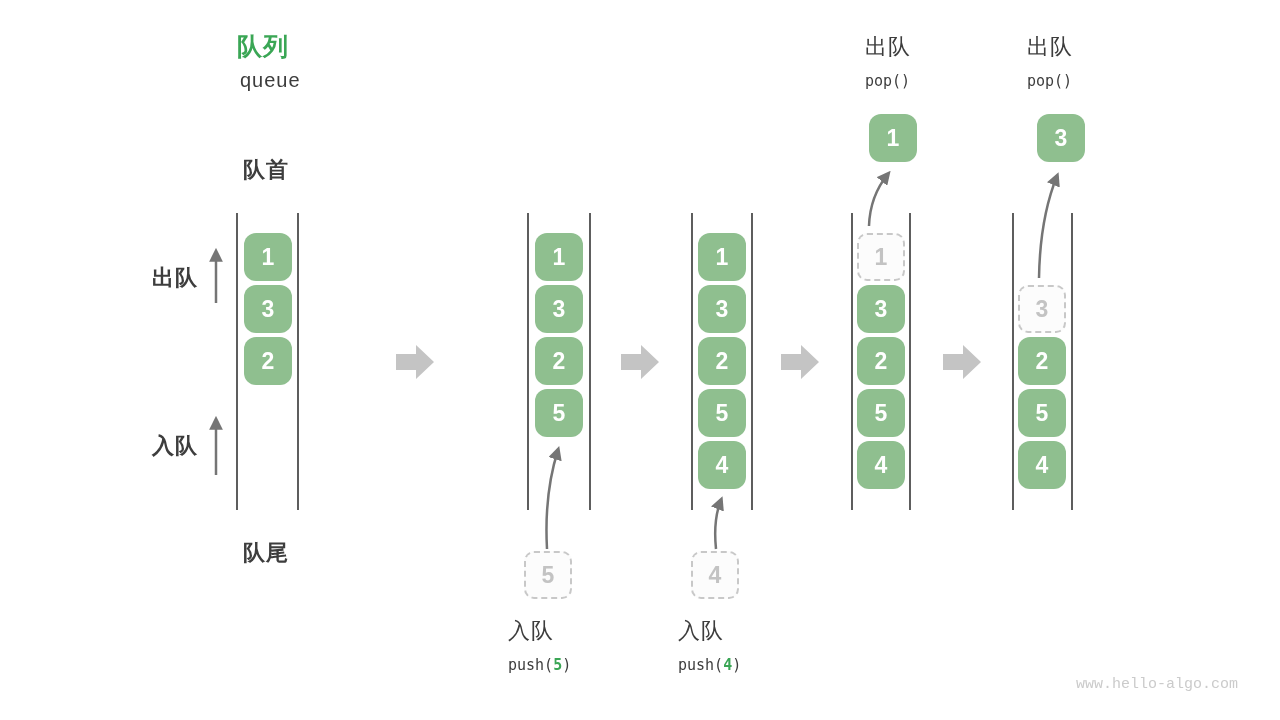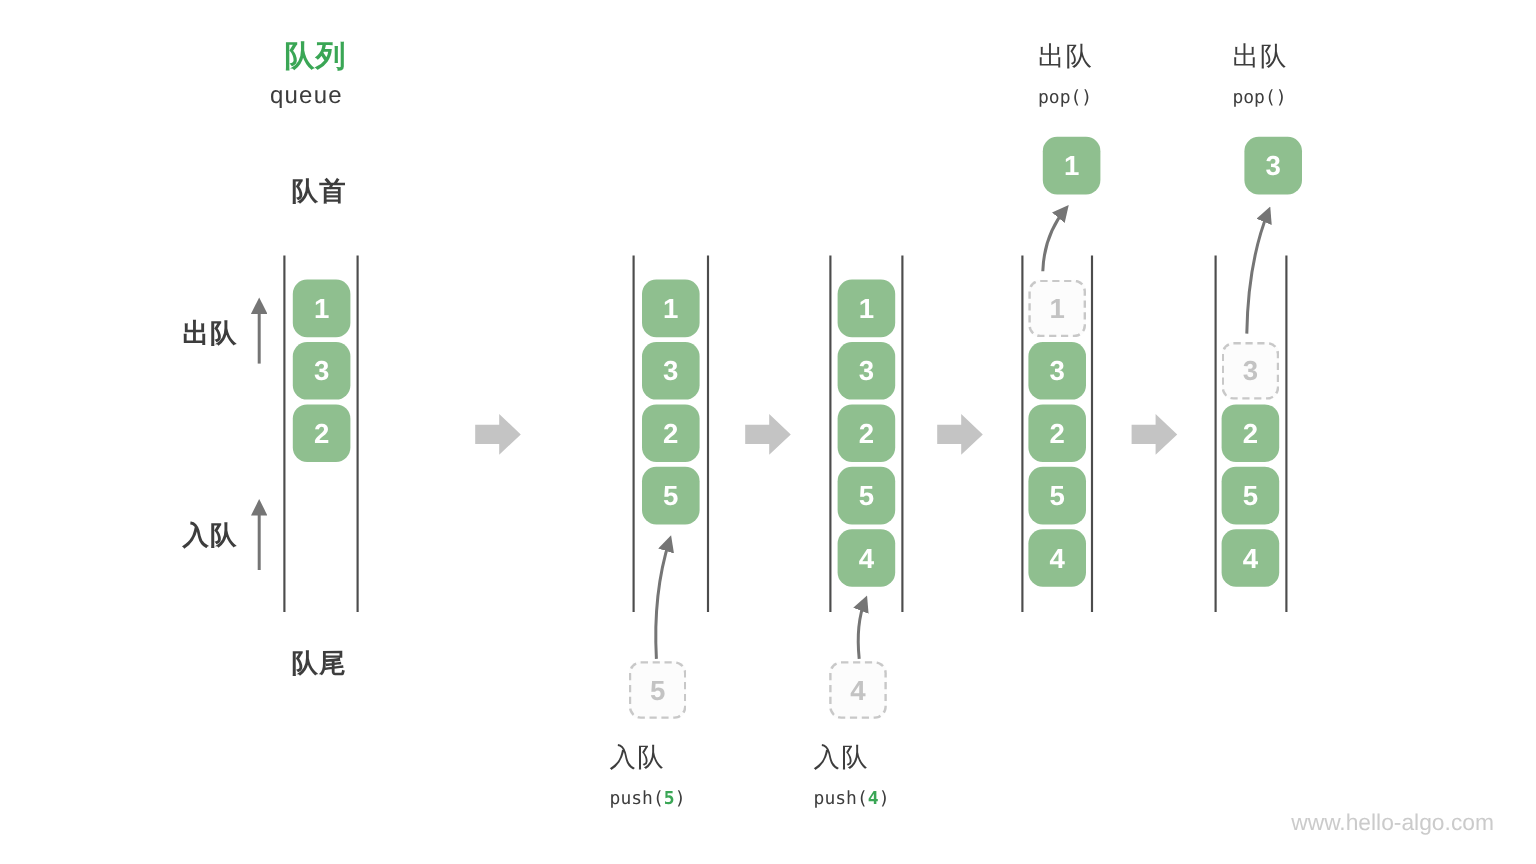--- a/index.html
+++ b/index.html
@@ -20,22 +20,22 @@
     position:absolute;width:48px;height:48px;border-radius:12px;background:#8fbf8f;
     color:#ffffff;font-size:23px;font-weight:700;
     display:flex;align-items:center;justify-content:center;
   }
   .dashed-box{
     position:absolute;width:48px;height:48px;box-sizing:border-box;border:2px dashed #c8c8c8;
     border-radius:10px;background:#fcfcfc;color:#c3c3c3;font-size:23px;font-weight:600;
     display:flex;align-items:center;justify-content:center;
   }
   .watermark{
-    font-family:Liberation Sans, sans-serif;
-    font-size:19px;color:#cbcbcb;letter-spacing:0px;
+    font-family:Liberation Mono, monospace;
+    font-size:15px;color:#cbcbcb;letter-spacing:0px;
   }
 </style>
 </head>
 <body>
 
 <div id="canvas">
 
   <svg id="diagram-svg" viewBox="0 0 1280 720">
       <defs>
         <marker id="ah" viewBox="0 0 10 10" refX="7" refY="5" markerWidth="5.5" markerHeight="5.5" orient="auto-start-reverse">
@@ -58,23 +58,23 @@
       <path d="M943,354 H963 V345 L981,362 L963,379 V370 H943 Z" fill="#c4c4c4"></path>
       <path d="M547,549 Q544,494 558,450" fill="none" stroke="#757575" stroke-width="2.5" marker-end="url(#ah)"></path>
       <path d="M716,549 Q713,520 721,500" fill="none" stroke="#757575" stroke-width="2.5" marker-end="url(#ah)"></path>
       <path d="M869,226 Q870,196 888,174" fill="none" stroke="#757575" stroke-width="2.5" marker-end="url(#ah)"></path>
       <path d="M1039,278 Q1040,218 1057,176" fill="none" stroke="#757575" stroke-width="2.5" marker-end="url(#ah)"></path>
       <line x1="216" y1="303" x2="216" y2="252" stroke="#757575" stroke-width="2.5" marker-end="url(#ah)"></line>
       <line x1="216" y1="475" x2="216" y2="420" stroke="#757575" stroke-width="2.5" marker-end="url(#ah)"></line>
     </svg>
 
   <div class="abs title-zh" style="left:237px;top:30px;">队列</div>
-  <div class="abs title-en" style="left:225px;top:69px;text-align:right;">queue</div>
+  <div class="abs title-en" style="left:240px;top:69px;text-align:right;">queue</div>
 
-  <div class="abs zh-bold" style="left:243px;top:145px;">队首</div>
+  <div class="abs zh-bold" style="left:243px;top:155px;">队首</div>
   <div class="abs zh-bold" style="left:243px;top:538px;">队尾</div>
 
   <div class="abs zh-bold" style="left:152px;top:263px;">出队</div>
   <div class="abs zh-bold" style="left:152px;top:431px;">入队</div>
 
   <div class="abs op-group" style="left:508px;top:614px;">
     <span class="op-zh">入队</span>
     <span class="code"><span>push(</span><span class="num">5</span><span>)</span></span>
   </div>
   <div class="abs op-group" style="left:678px;top:614px;">

